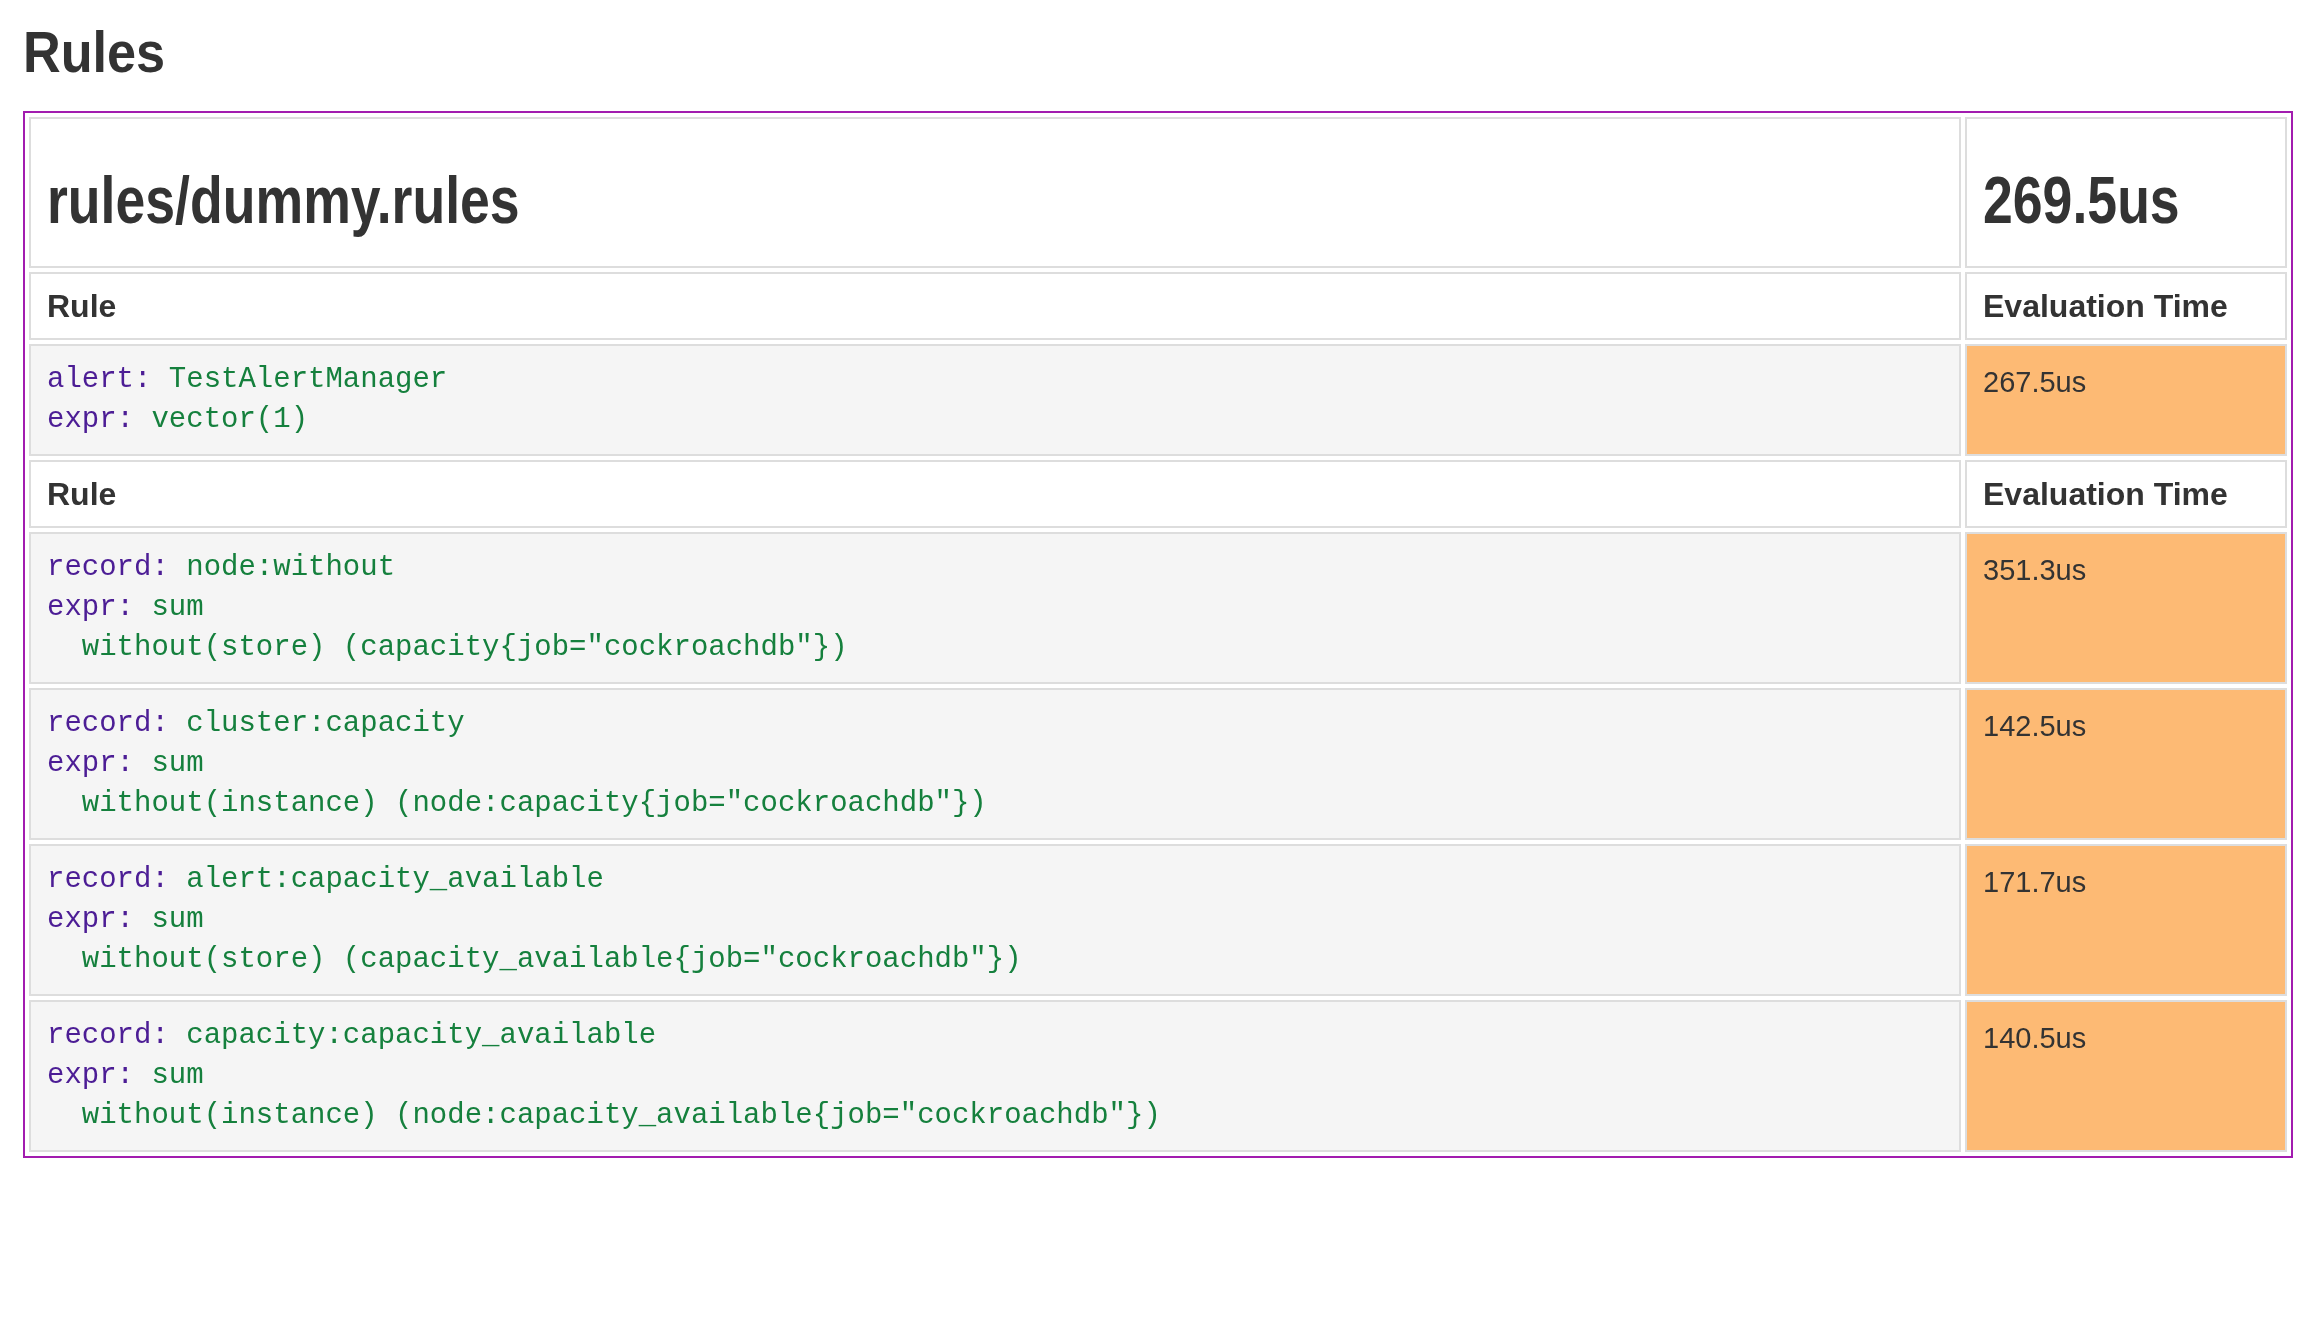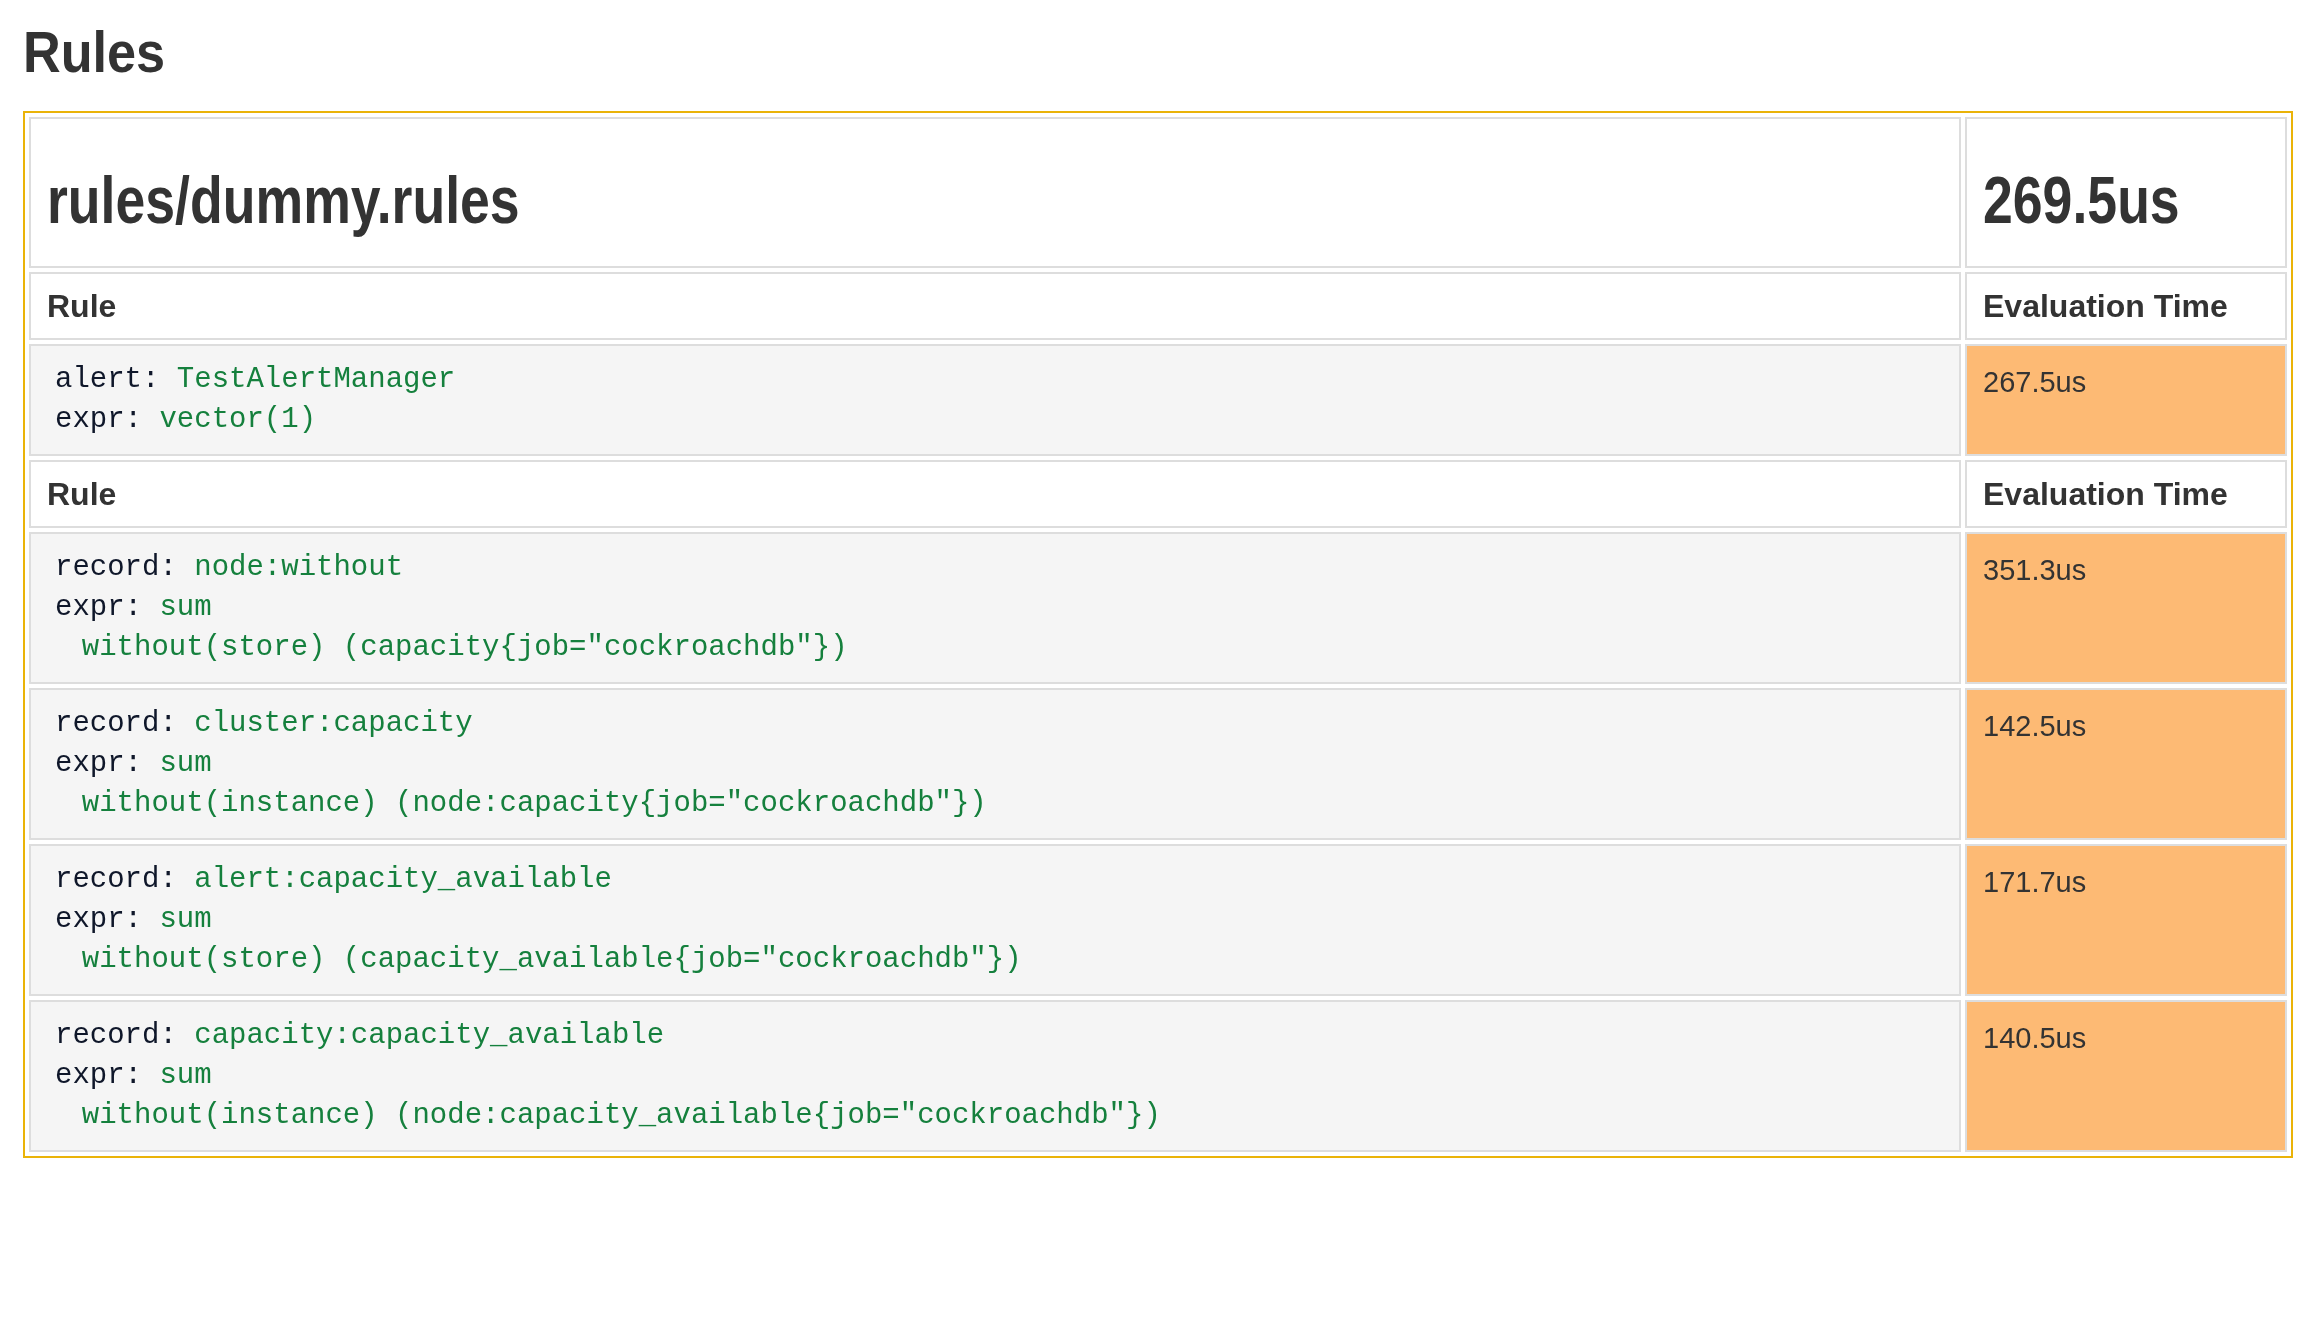--- a/index.html
+++ b/index.html
@@ -23,21 +23,21 @@
     color: #333333;
     margin: 18px 0 26px 0;
     transform: scaleX(0.9);
     transform-origin: left center;
     white-space: nowrap;
   }
   table.rules-table {
     width: 100%;
     border-collapse: separate;
     border-spacing: 4px;
-    border: 2px solid #eab308;
+    border: 2px solid #a21caf;
     background: #ffffff;
     table-layout: fixed;
   }
   col.rule-col { width: auto; }
   col.eval-col { width: 322px; }
 
   td, th {
     border: 2px solid #dddddd;
     vertical-align: top;
     text-align: left;
@@ -66,21 +66,21 @@
     padding: 14px 16px;
   }
   pre.rule-code {
     margin: 0;
     font-family: "Liberation Mono", monospace;
     font-size: 29px;
     line-height: 40px;
     color: #222222;
     white-space: pre;
   }
-  .code-key { color: #0f172a; margin-left: 8px; }
+  .code-key { color: #4c1d95; }
   a.rule-link {
     color: #15803d;
     text-decoration: none;
     cursor: pointer;
     white-space: pre;
   }
   td.eval-cell {
     padding: 16px 16px;
     font-size: 29px;
     line-height: 40px;

